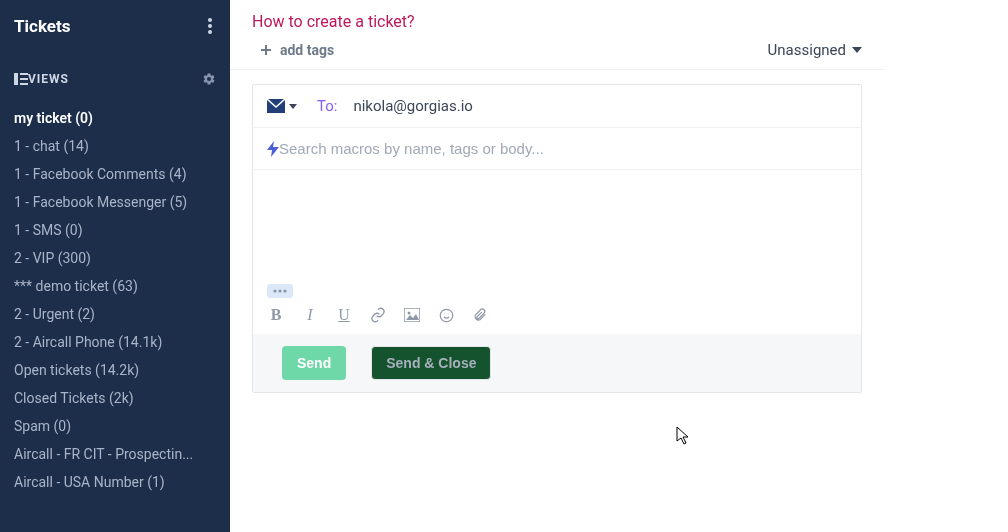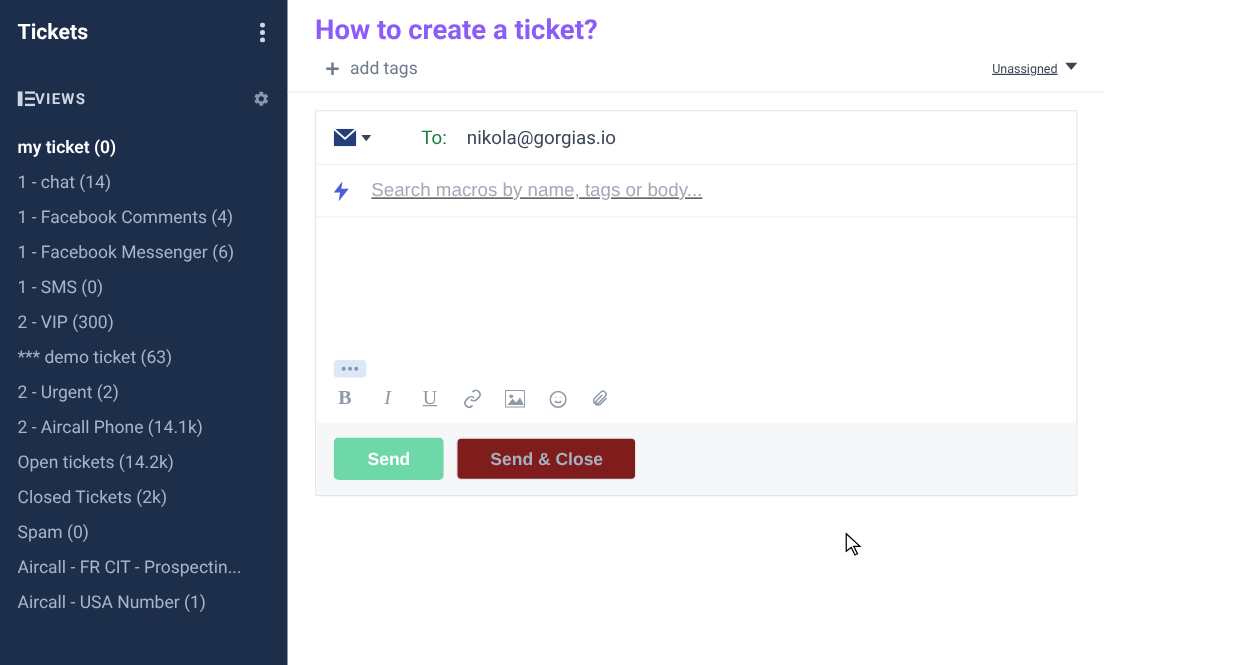--- a/index.html
+++ b/index.html
@@ -11,43 +11,43 @@
   .sb-header-more { color: #cfd6e4; padding: 4px; cursor: pointer; }
   .sb-views-head { display: flex; align-items: center; justify-content: space-between; padding: 20px 14px 10px 14px; }
   .sb-views-left { display: flex; align-items: center; gap: 0; }
   .sb-views-label { color: #cfd6e4; font-size: 12px; font-weight: 700; letter-spacing: 1px; }
   .sb-gear { color: #8795ad; cursor: pointer; }
   .sb-list { padding: 8px 0 6px 0; }
   .sb-item { padding: 5px 14px; font-size: 14px; color: #aab4c8; cursor: pointer; white-space: nowrap; overflow: hidden; text-overflow: ellipsis; line-height: 18px; }
   .sb-item.active { color: #fff; font-weight: 600; }
   .main { flex: 1; display: flex; flex-direction: column; overflow: hidden; }
   .top-row { display: flex; align-items: flex-start; justify-content: space-between; padding: 12px 22px 4px 22px; }
-  .title { color: #8b5cf6; font-size: 22px; font-weight: 700; }
+  .title { color: #be185d; font-size: 16px; font-weight: 400; }
   .tagrow { display: flex; align-items: center; justify-content: space-between; padding: 6px 22px 10px 22px; border-bottom: 1px solid #edf0f3; }
-  .add-tags { display: inline-flex; align-items: center; gap: 8px; color: #6e7a8a; font-size: 14px; font-weight: 400; cursor: pointer; padding-left: 8px; }
-  .assign { display: inline-flex; gap: 6px; color: #3a4556; font-size: 10px; cursor: pointer; text-decoration: underline; }
+  .add-tags { display: inline-flex; align-items: center; gap: 8px; color: #6e7a8a; font-size: 14px; font-weight: 700; cursor: pointer; padding-left: 8px; }
+  .assign { display: inline-flex; align-items: center; gap: 6px; color: #3a4556; font-size: 15px; cursor: pointer; }
   .compose-wrap { padding: 14px 22px 22px 22px; }
   .compose { border: 1px solid #e3e7ec; border-radius: 2px; background: #fff; }
   .row-to { display: flex; align-items: center; gap: 12px; padding: 12px 14px; border-bottom: 1px solid #eef1f4; }
   .email-icon-wrap { display: inline-flex; align-items: center; gap: 4px; color: #223f7a; cursor: pointer; }
-  .to-label { font-size: 15px; color: #15803d; margin-left: 28px; }
+  .to-label { font-size: 15px; color: #8b5cf6; margin-left: 8px; }
   .to-value { font-size: 15px; color: #3a4556; margin-left: 4px; }
-  .row-macro { display: flex; align-items: flex-end; gap: 18px; padding: 12px 14px; border-bottom: 1px solid #eef1f4; text-decoration: underline; }
+  .row-macro { display: flex; align-items: flex-end; padding: 12px 14px; border-bottom: 1px solid #eef1f4; }
   .macro-icon { color: #4d5fd6; }
   .macro-input { flex: 1; font-size: 15px; color: #a0a9b6; border: none; outline: none; background: transparent; }
   .macro-input::placeholder { color: #a0a9b6; }
   .editor-body { height: 106px; }
   .more-bar { padding: 2px 14px 0 14px; }
   .more-pill { display: inline-flex; align-items: center; justify-content: center; background: #dbe8f7; border-radius: 3px; padding: 1px 6px; color: #8795ad; cursor: pointer; height: 14px; }
   .toolbar { display: flex; align-items: center; gap: 16px; padding: 8px 14px 10px 14px; color: #8f99a8; }
   .tb-btn { cursor: pointer; display: inline-flex; align-items: center; justify-content: center; width: 18px; height: 18px; font-family: Georgia, "Times New Roman", serif; }
   .actions { background: #f5f7f9; padding: 12px 14px; display: flex; gap: 10px; }
-  .btn { border-radius: 4px; font-size: 14px; font-weight: 600; padding: 8px 26px; cursor: pointer; border: 1px solid transparent; }
+  .btn { border-radius: 4px; font-size: 14px; font-weight: 600; padding: 8px 14px; cursor: pointer; border: 1px solid transparent; margin-left: 15px; }
   .btn-send { background: #6fd8a8; color: #fff; }
-  .btn-sendclose { background: #7f1d1d; color: #a7b0bd; border: 1px solid #e3e7ec; }
+  .btn-sendclose { background: #14532d; color: #a7b0bd; border: 1px solid #e3e7ec; }
   svg { display: block; }
   .cursor-img { position: absolute; left: 676px; top: 426px; pointer-events: none; }
 </style>
 </head>
 <body>
 
 <div class="app">
 
   <aside class="sidebar">
     <div class="sb-header">
@@ -75,21 +75,21 @@
         <svg width="14" height="14" viewBox="0 0 24 24" fill="currentColor">
             <path d="M19.14,12.94a7.14,7.14,0,0,0,0-1.88l2-1.55a.5.5,0,0,0,.12-.64l-1.9-3.29a.5.5,0,0,0-.6-.22l-2.35.94a7,7,0,0,0-1.63-.94L14.5,2.81a.5.5,0,0,0-.5-.41h-4a.5.5,0,0,0-.5.41L9.22,5.36a7,7,0,0,0-1.63.94L5.24,5.36a.5.5,0,0,0-.6.22L2.74,8.87a.5.5,0,0,0,.12.64l2,1.55a7.14,7.14,0,0,0,0,1.88l-2,1.55a.5.5,0,0,0-.12.64l1.9,3.29a.5.5,0,0,0,.6.22l2.35-.94a7,7,0,0,0,1.63.94l.28,2.55a.5.5,0,0,0,.5.41h4a.5.5,0,0,0,.5-.41l.28-2.55a7,7,0,0,0,1.63-.94l2.35.94a.5.5,0,0,0,.6-.22l1.9-3.29a.5.5,0,0,0-.12-.64ZM12,15.5A3.5,3.5,0,1,1,15.5,12,3.5,3.5,0,0,1,12,15.5Z"></path>
           </svg>
       </span>
     </div>
 
     <div class="sb-list">
       <div class="sb-item active">my ticket (0)</div>
       <div class="sb-item">1 - chat (14)</div>
       <div class="sb-item">1 - Facebook Comments (4)</div>
-      <div class="sb-item">1 - Facebook Messenger (6)</div>
+      <div class="sb-item">1 - Facebook Messenger (5)</div>
       <div class="sb-item">1 - SMS (0)</div>
       <div class="sb-item">2 - VIP (300)</div>
       <div class="sb-item">*** demo ticket (63)</div>
       <div class="sb-item">2 - Urgent (2)</div>
       <div class="sb-item">2 - Aircall Phone (14.1k)</div>
       <div class="sb-item">Open tickets (14.2k)</div>
       <div class="sb-item">Closed Tickets (2k)</div>
       <div class="sb-item">Spam (0)</div>
       <div class="sb-item">Aircall - FR CIT - Prospectin...</div>
       <div class="sb-item">Aircall - USA Number (1)</div>

